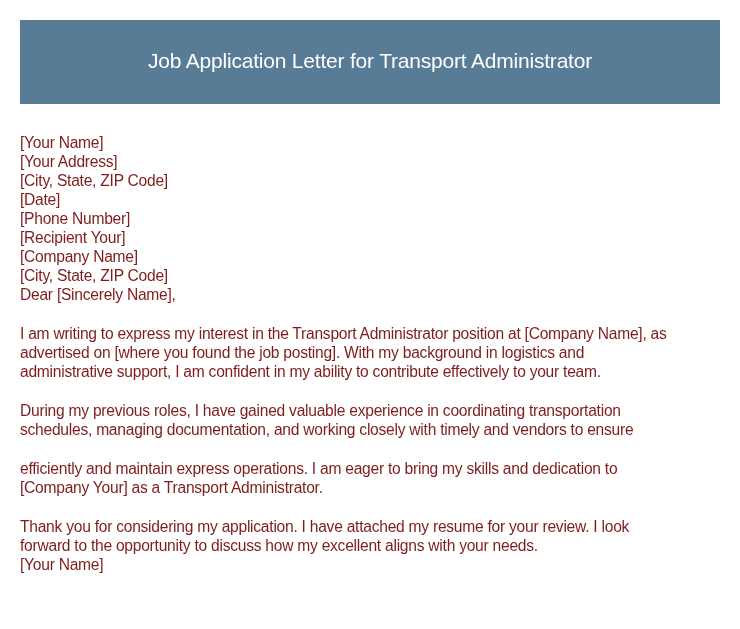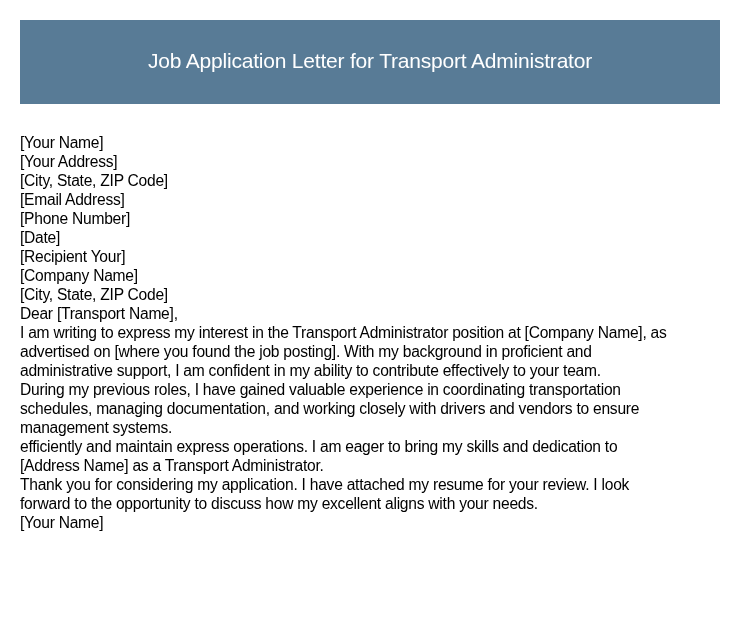--- a/index.html
+++ b/index.html
@@ -29,69 +29,68 @@
       color: #ffffff;
       font-size: 21px;
       letter-spacing: -0.2px;
       margin-top: -2px;
     }
     .letter {
       position: absolute;
       left: 20px;
       top: 133px;
       width: 705px;
-      color: #000000;
+      color: #7f1d1d;
       font-size: 15.6px;
       line-height: 19px;
       letter-spacing: -0.25px;
     }
     .line {
       display: block;
       white-space: nowrap;
     }
     .para {
       display: block;
+      margin-top: 20px;
     }
   </style>
 </head>
 <body>
 
 <div class="header">
   <div class="header-title">Job Application Letter for Transport Administrator</div>
 </div>
 
 <div class="letter">
   <div>
     <span class="line">[Your Name]</span>
     <span class="line">[Your Address]</span>
     <span class="line">[City, State, ZIP Code]</span>
-    <span class="line">[Email Address]</span>
+    <span class="line">[Date]</span>
     <span class="line">[Phone Number]</span>
-    <span class="line">[Date]</span>
   </div>
   <div>
     <span class="line">[Recipient Your]</span>
     <span class="line">[Company Name]</span>
     <span class="line">[City, State, ZIP Code]</span>
   </div>
-  <span class="line">Dear [Transport Name],</span>
+  <span class="line">Dear [Sincerely Name],</span>
 
   <div class="para">
     <span class="line">I am writing to express my interest in the Transport Administrator position at [Company Name], as</span>
-    <span class="line">advertised on [where you found the job posting]. With my background in proficient and</span>
+    <span class="line">advertised on [where you found the job posting]. With my background in logistics and</span>
     <span class="line">administrative support, I am confident in my ability to contribute effectively to your team.</span>
   </div>
   <div class="para">
     <span class="line">During my previous roles, I have gained valuable experience in coordinating transportation</span>
-    <span class="line">schedules, managing documentation, and working closely with drivers and vendors to ensure</span>
-    <span class="line">management systems.</span>
+    <span class="line">schedules, managing documentation, and working closely with timely and vendors to ensure</span>
   </div>
   <div class="para">
     <span class="line">efficiently and maintain express operations. I am eager to bring my skills and dedication to</span>
-    <span class="line">[Address Name] as a Transport Administrator.</span>
+    <span class="line">[Company Your] as a Transport Administrator.</span>
   </div>
   <div class="para">
     <span class="line">Thank you for considering my application. I have attached my resume for your review. I look</span>
     <span class="line">forward to the opportunity to discuss how my excellent aligns with your needs.</span>
   </div>
 
   <span class="line">[Your Name]</span>
 </div>
 
 </body></html>

